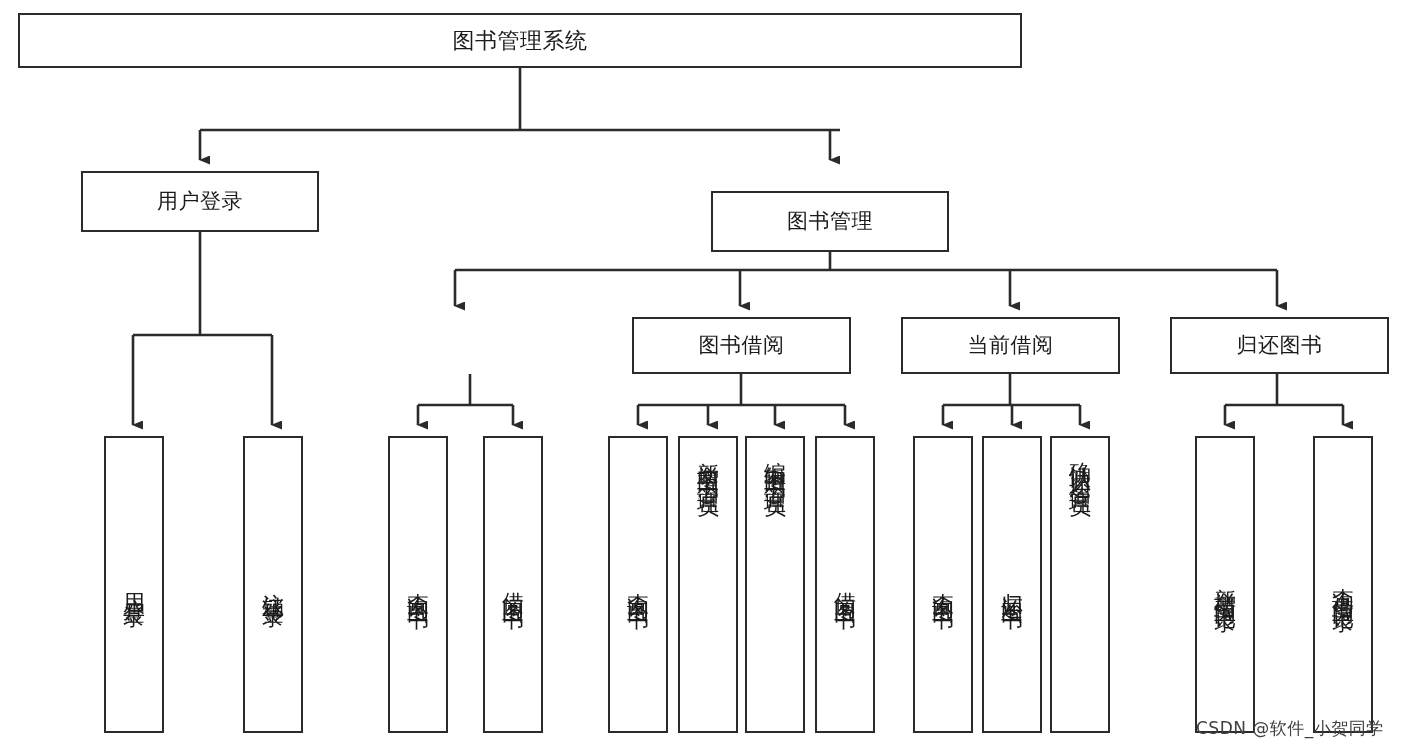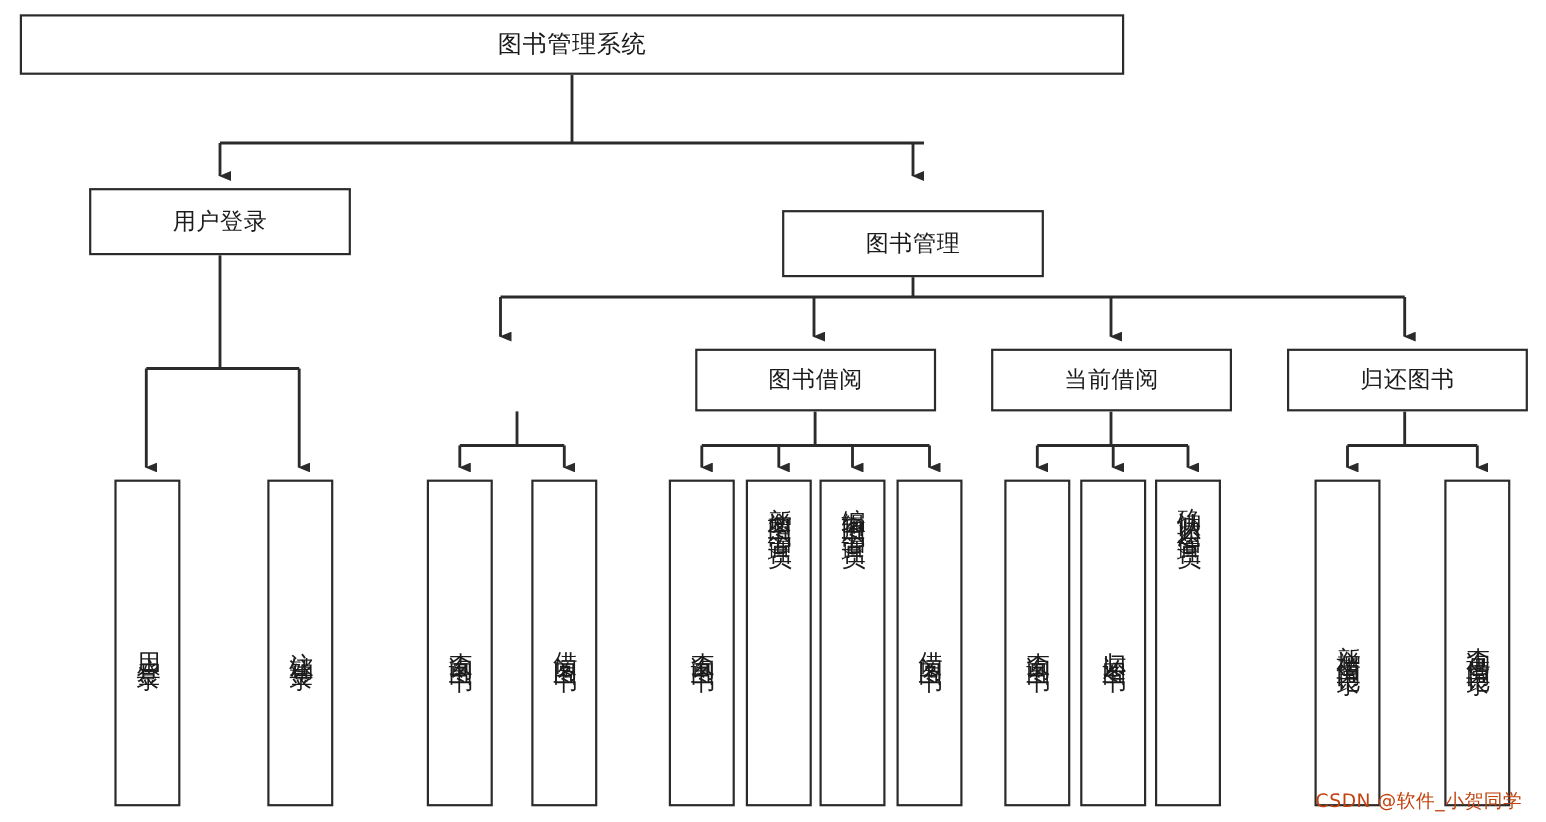--- a/index.html
+++ b/index.html
@@ -63,21 +63,21 @@
     line-height: 1.0;
     letter-spacing: 5px;
     white-space: nowrap;
   }
   .node.vertical.centered {
     align-items: center;
     padding-top: 0;
   }
   #watermark {
     position: absolute;
-    color: #c2410c;
+    color: #404040;
     font-size: 17px;
     white-space: nowrap;
     letter-spacing: 0.5px;
     font-family: "DejaVu Sans", "Liberation Sans", sans-serif;
   }
 </style>
 </head>
 <body>
 
 <div id="diagram-canvas">

